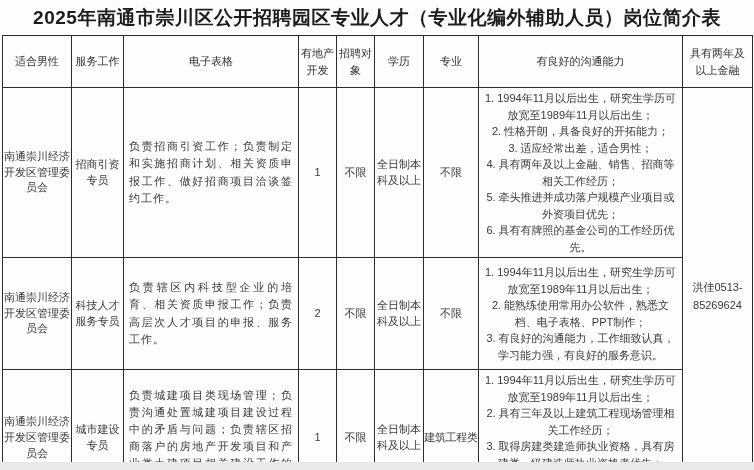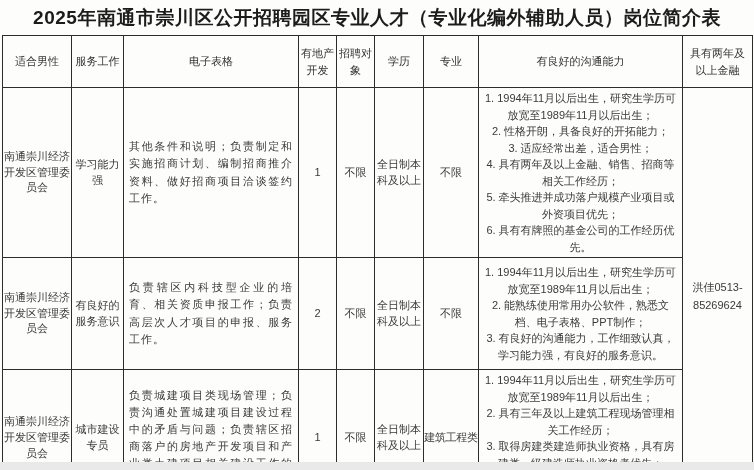--- a/index.html
+++ b/index.html
@@ -92,37 +92,37 @@
         <th>招聘对象</th>
         <th>学历</th>
         <th>专业</th>
         <th>有良好的沟通能力</th>
         <th>具有两年及以上金融</th>
       </tr>
     </thead>
     <tbody>
       <tr class="r1">
         <td class="c-unit">南通崇川经济开发区管理委员会</td>
-        <td class="c-pos">学习能力强</td>
-        <td class="c-desc">其他条件和说明；负责制定和实施招商计划、编制招商推介资料、做好招商项目洽谈签约工作。</td>
+        <td class="c-pos">招商引资专员</td>
+        <td class="c-desc">负责招商引资工作；负责制定和实施招商计划、相关资质申报工作、做好招商项目洽谈签约工作。</td>
         <td class="c-num">1</td>
         <td class="c-target">不限</td>
         <td class="c-edu">全日制本科及以上</td>
         <td class="c-major">不限</td>
         <td class="c-cond">1. 1994年11月以后出生，研究生学历可放宽至1989年11月以后出生；
 2. 性格开朗，具备良好的开拓能力；
 3. 适应经常出差，适合男性；
 4. 具有两年及以上金融、销售、招商等相关工作经历；
 5. 牵头推进并成功落户规模产业项目或外资项目优先；
 6. 具有有牌照的基金公司的工作经历优先。</td>
         <td class="c-contact" rowspan="3">洪佳0513-85269624</td>
       </tr>
       <tr class="r2">
         <td class="c-unit">南通崇川经济开发区管理委员会</td>
-        <td class="c-pos">有良好的服务意识</td>
+        <td class="c-pos">科技人才服务专员</td>
         <td class="c-desc">负责辖区内科技型企业的培育、相关资质申报工作；负责高层次人才项目的申报、服务工作。</td>
         <td class="c-num">2</td>
         <td class="c-target">不限</td>
         <td class="c-edu">全日制本科及以上</td>
         <td class="c-major">不限</td>
         <td class="c-cond">1. 1994年11月以后出生，研究生学历可放宽至1989年11月以后出生；
 2. 能熟练使用常用办公软件，熟悉文档、电子表格、PPT制作；
 3. 有良好的沟通能力，工作细致认真，学习能力强，有良好的服务意识。</td>
       </tr>
       <tr class="r3">

